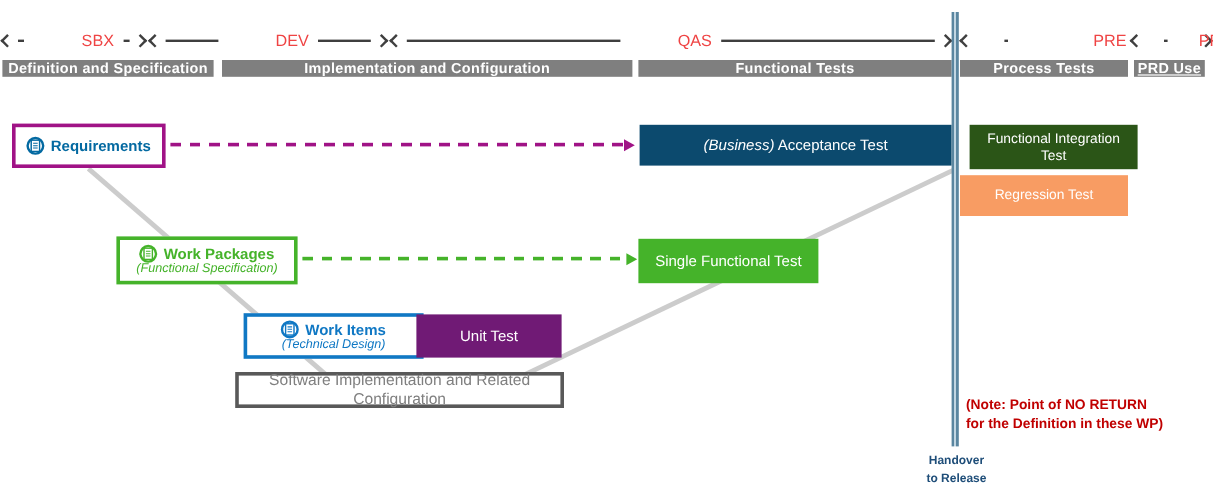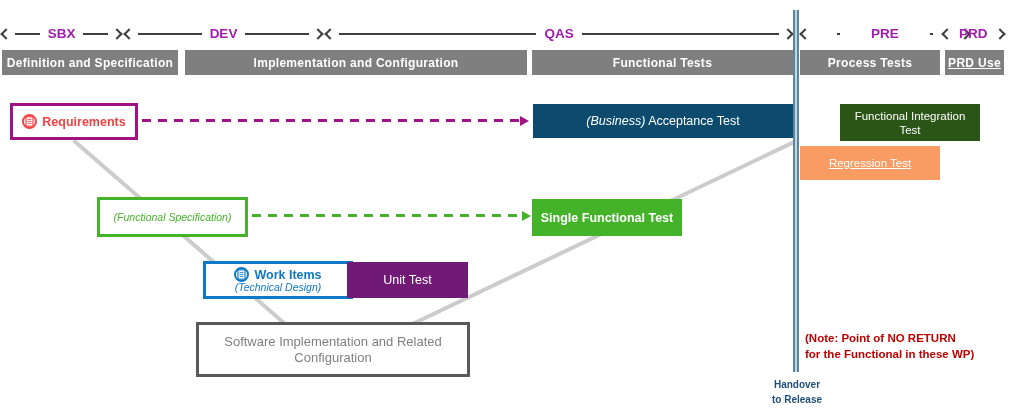--- a/index.html
+++ b/index.html
@@ -1,28 +1,28 @@
 <!DOCTYPE html>
 <html><head>
 <meta charset="utf-8">
 <style>
   * { margin:0; padding:0; box-sizing:border-box; }
   body { font-family:"Liberation Sans", sans-serif; background:#fff; }
   .canvas { position:relative; width:1011px; height:414px; background:#fff; overflow:hidden; }
 
   
   .stage { position:absolute; top:25px; height:17px; display:flex; align-items:center; gap:5px; z-index:2; }
-  .stage-label { font-weight:bold; font-size:13.5px; color:#a21caf; padding:0 3px; white-space:nowrap; }
+  .stage-label { font-weight:normal; font-size:13.5px; color:#ef4444; padding:0 3px; white-space:nowrap;margin-left:40px; }
   .ln { flex:1; height:0; border-top:2px solid #3f3f3f; min-width:3px; }
   .chv { flex:none; width:8px; height:8px; }
   .chv.l { border-left:2px solid #3f3f3f; border-bottom:2px solid #3f3f3f; transform:rotate(45deg); }
   .chv.r { border-right:2px solid #3f3f3f; border-top:2px solid #3f3f3f; transform:rotate(45deg); }
 
   
-  .phase { position:absolute; top:50px; height:25px; background:#7f7f7f; color:#fff;
+  .phase { position:absolute; top:50px; height:14px; background:#7f7f7f; color:#fff;
            font-weight:bold; font-size:12px; display:flex; align-items:center; justify-content:center;
            letter-spacing:.3px; z-index:2; white-space:nowrap; }
 
   
   .diag { position:absolute; height:4px; background:#cccccc; transform-origin:0 0; z-index:0; }
 
   
   .dash { position:absolute; height:3px; z-index:1; }
   .dash.purple { background:repeating-linear-gradient(90deg,#a01386 0 9px,transparent 9px 16px); }
   .dash.green  { background:repeating-linear-gradient(90deg,#45b32a 0 9px,transparent 9px 16px); }
@@ -34,29 +34,29 @@
 
   
   .box { position:absolute; z-index:2; display:flex; align-items:center; justify-content:center; text-align:center; }
   .outline { background:#fff; flex-direction:column; }
   .outline .toprow { display:flex; align-items:center; justify-content:center; gap:5px; }
   .outline .main { font-weight:bold; font-size:12.5px; white-space:nowrap; }
   .outline .sub { font-style:italic; font-size:10.5px; line-height:11px; white-space:nowrap; }
   .icon-circle { width:15px; height:15px; border:2px solid currentColor; border-radius:50%;
                  display:flex; align-items:center; justify-content:center; flex:none; }
   .filled { color:#fff; font-size:12.5px; }
-  .req   { left:10px;  top:103px; width:128px; height:37px; border:3px solid #a01386; color:#ef4444; }
+  .req   { left:10px;  top:103px; width:128px; height:37px; border:3px solid #a01386; color:#0369a1; }
   .wp    { left:97px;  top:197px; width:151px; height:40px; border:3px solid #45b32a; color:#45b32a; }
   .wi    { left:203px; top:261px; width:150px; height:38px; border:3px solid #1078c4; color:#1078c4; }
   .accept{ left:533px; top:104px; width:260px; height:34px; background:#0c4a6e; }
-  .sft   { left:532px; top:199px; width:150px; height:37px; background:#45b32a;font-weight:bold; }
+  .sft   { left:532px; top:199px; width:150px; height:37px; background:#45b32a; }
   .ut    { left:347px; top:262px; width:121px; height:36px; background:#701a75; }
-  .fit   { left:840px; top:104px; width:140px; height:37px; background:#2b5517; font-size:11.5px; line-height:14px; padding:0 8px; }
-  .regr  { left:800px; top:146px; width:140px; height:34px; background:#f89c63; font-size:11.5px;text-decoration:underline; }
-  .swimpl{ left:196px; top:322px; width:274px; height:55px; border:3px solid #595959; background:#fff;
+  .fit   { left:808px; top:104px; width:140px; height:37px; background:#2b5517; font-size:11.5px; line-height:14px; padding:0 8px; }
+  .regr  { left:800px; top:146px; width:140px; height:34px; background:#f89c63; font-size:11.5px; }
+  .swimpl{ left:196px; top:310px; width:274px; height:30px; border:3px solid #595959; background:#fff;
            color:#7f7f7f; font-size:13px; line-height:16px; padding:0 10px; }
 
   
   .vline { position:absolute; left:793px; top:10px; width:6px; height:362px; z-index:3;
            background:linear-gradient(90deg,#5a86a0 0 2px,#c2d6e2 2px 4px,#5a86a0 4px 6px); }
 
   
   .note-red { position:absolute; left:805px; top:330px; color:#c00000; font-weight:bold;
               font-size:11.5px; line-height:16px; white-space:nowrap; z-index:2; }
   .handover { position:absolute; left:756px; top:377px; width:82px; text-align:center; color:#1f4e79;
@@ -127,20 +127,31 @@
             <line x1="2.6" y1="3.4" x2="6.4" y2="3.4" stroke="currentColor" stroke-width="0.9"></line>
             <line x1="2.6" y1="5.4" x2="6.4" y2="5.4" stroke="currentColor" stroke-width="0.9"></line>
             <line x1="2.6" y1="7.4" x2="6.4" y2="7.4" stroke="currentColor" stroke-width="0.9"></line>
           </svg>
       </span>
       <span class="main">Requirements</span>
     </div>
   </div>
 
   <div class="box outline wp">
+    <div class="toprow">
+      <span class="icon-circle">
+        <svg width="9" height="11" viewBox="0 0 9 11">
+            <rect x="1" y="0.8" width="7" height="9.4" fill="none" stroke="currentColor" stroke-width="1.2"></rect>
+            <line x1="2.6" y1="3.4" x2="6.4" y2="3.4" stroke="currentColor" stroke-width="0.9"></line>
+            <line x1="2.6" y1="5.4" x2="6.4" y2="5.4" stroke="currentColor" stroke-width="0.9"></line>
+            <line x1="2.6" y1="7.4" x2="6.4" y2="7.4" stroke="currentColor" stroke-width="0.9"></line>
+          </svg>
+      </span>
+      <span class="main">Work Packages</span>
+    </div>
     <div class="sub">(Functional Specification)</div>
   </div>
 
   <div class="box outline wi">
     <div class="toprow">
       <span class="icon-circle">
         <svg width="9" height="11" viewBox="0 0 9 11">
             <rect x="1" y="0.8" width="7" height="9.4" fill="none" stroke="currentColor" stroke-width="1.2"></rect>
             <line x1="2.6" y1="3.4" x2="6.4" y2="3.4" stroke="currentColor" stroke-width="0.9"></line>
             <line x1="2.6" y1="5.4" x2="6.4" y2="5.4" stroke="currentColor" stroke-width="0.9"></line>
@@ -157,20 +168,20 @@
   </div>
   <div class="box filled sft">Single Functional Test</div>
   <div class="box filled ut">Unit Test</div>
   <div class="box filled fit">Functional Integration Test</div>
   <div class="box filled regr">Regression Test</div>
 
   <div class="box swimpl">Software Implementation and Related Configuration</div>
 
   <div class="note-red">
     <div>(Note: Point of NO RETURN</div>
-    <div>for the Functional in these WP)</div>
+    <div>for the Definition in these WP)</div>
   </div>
   <div class="handover">
     <div>Handover</div>
     <div>to Release</div>
   </div>
 
 </div>
 
 </body></html>

